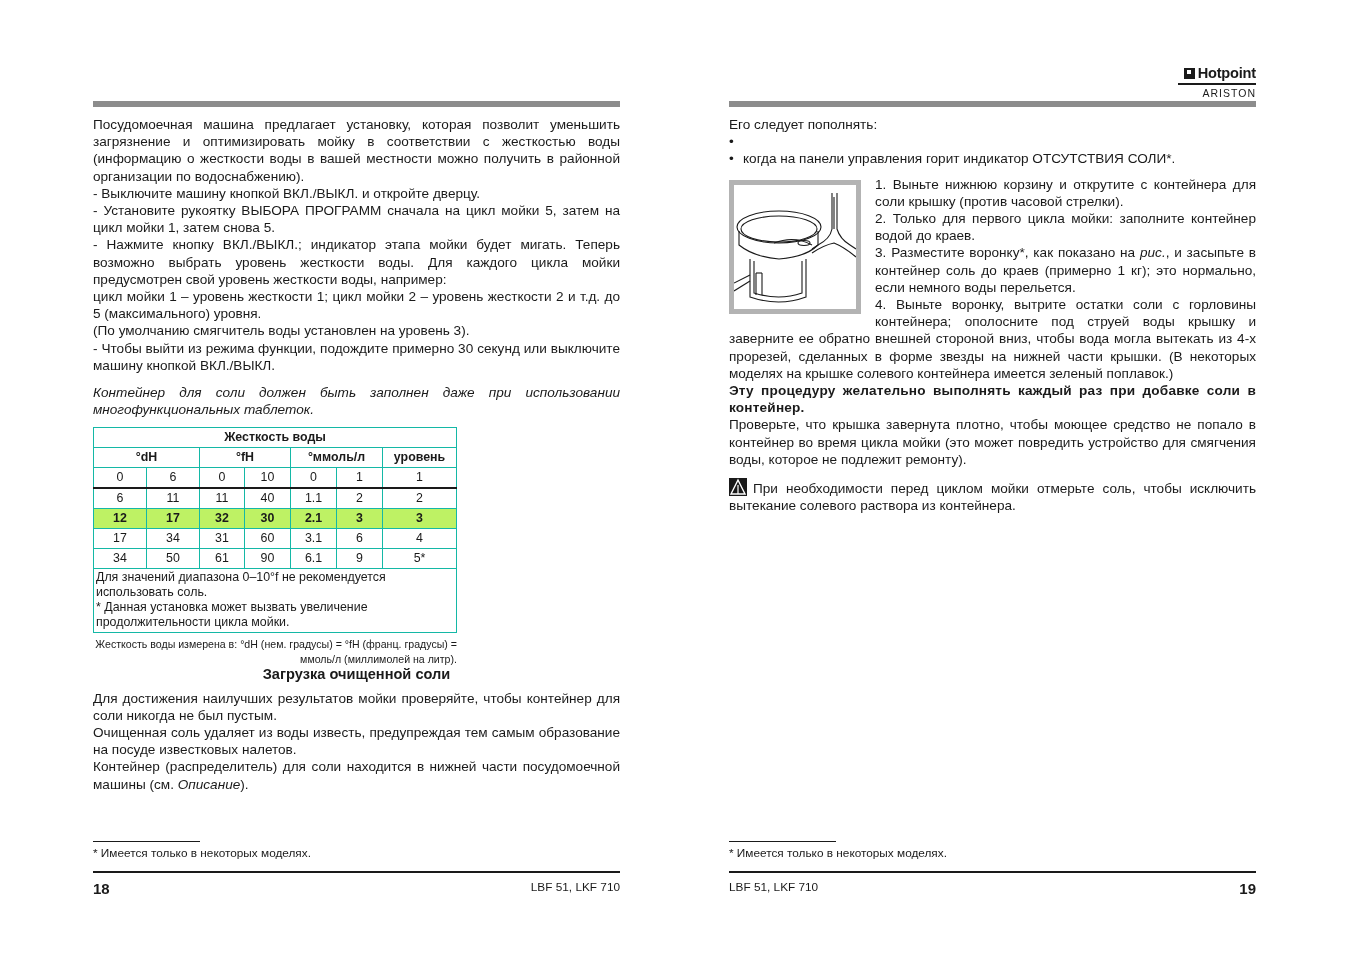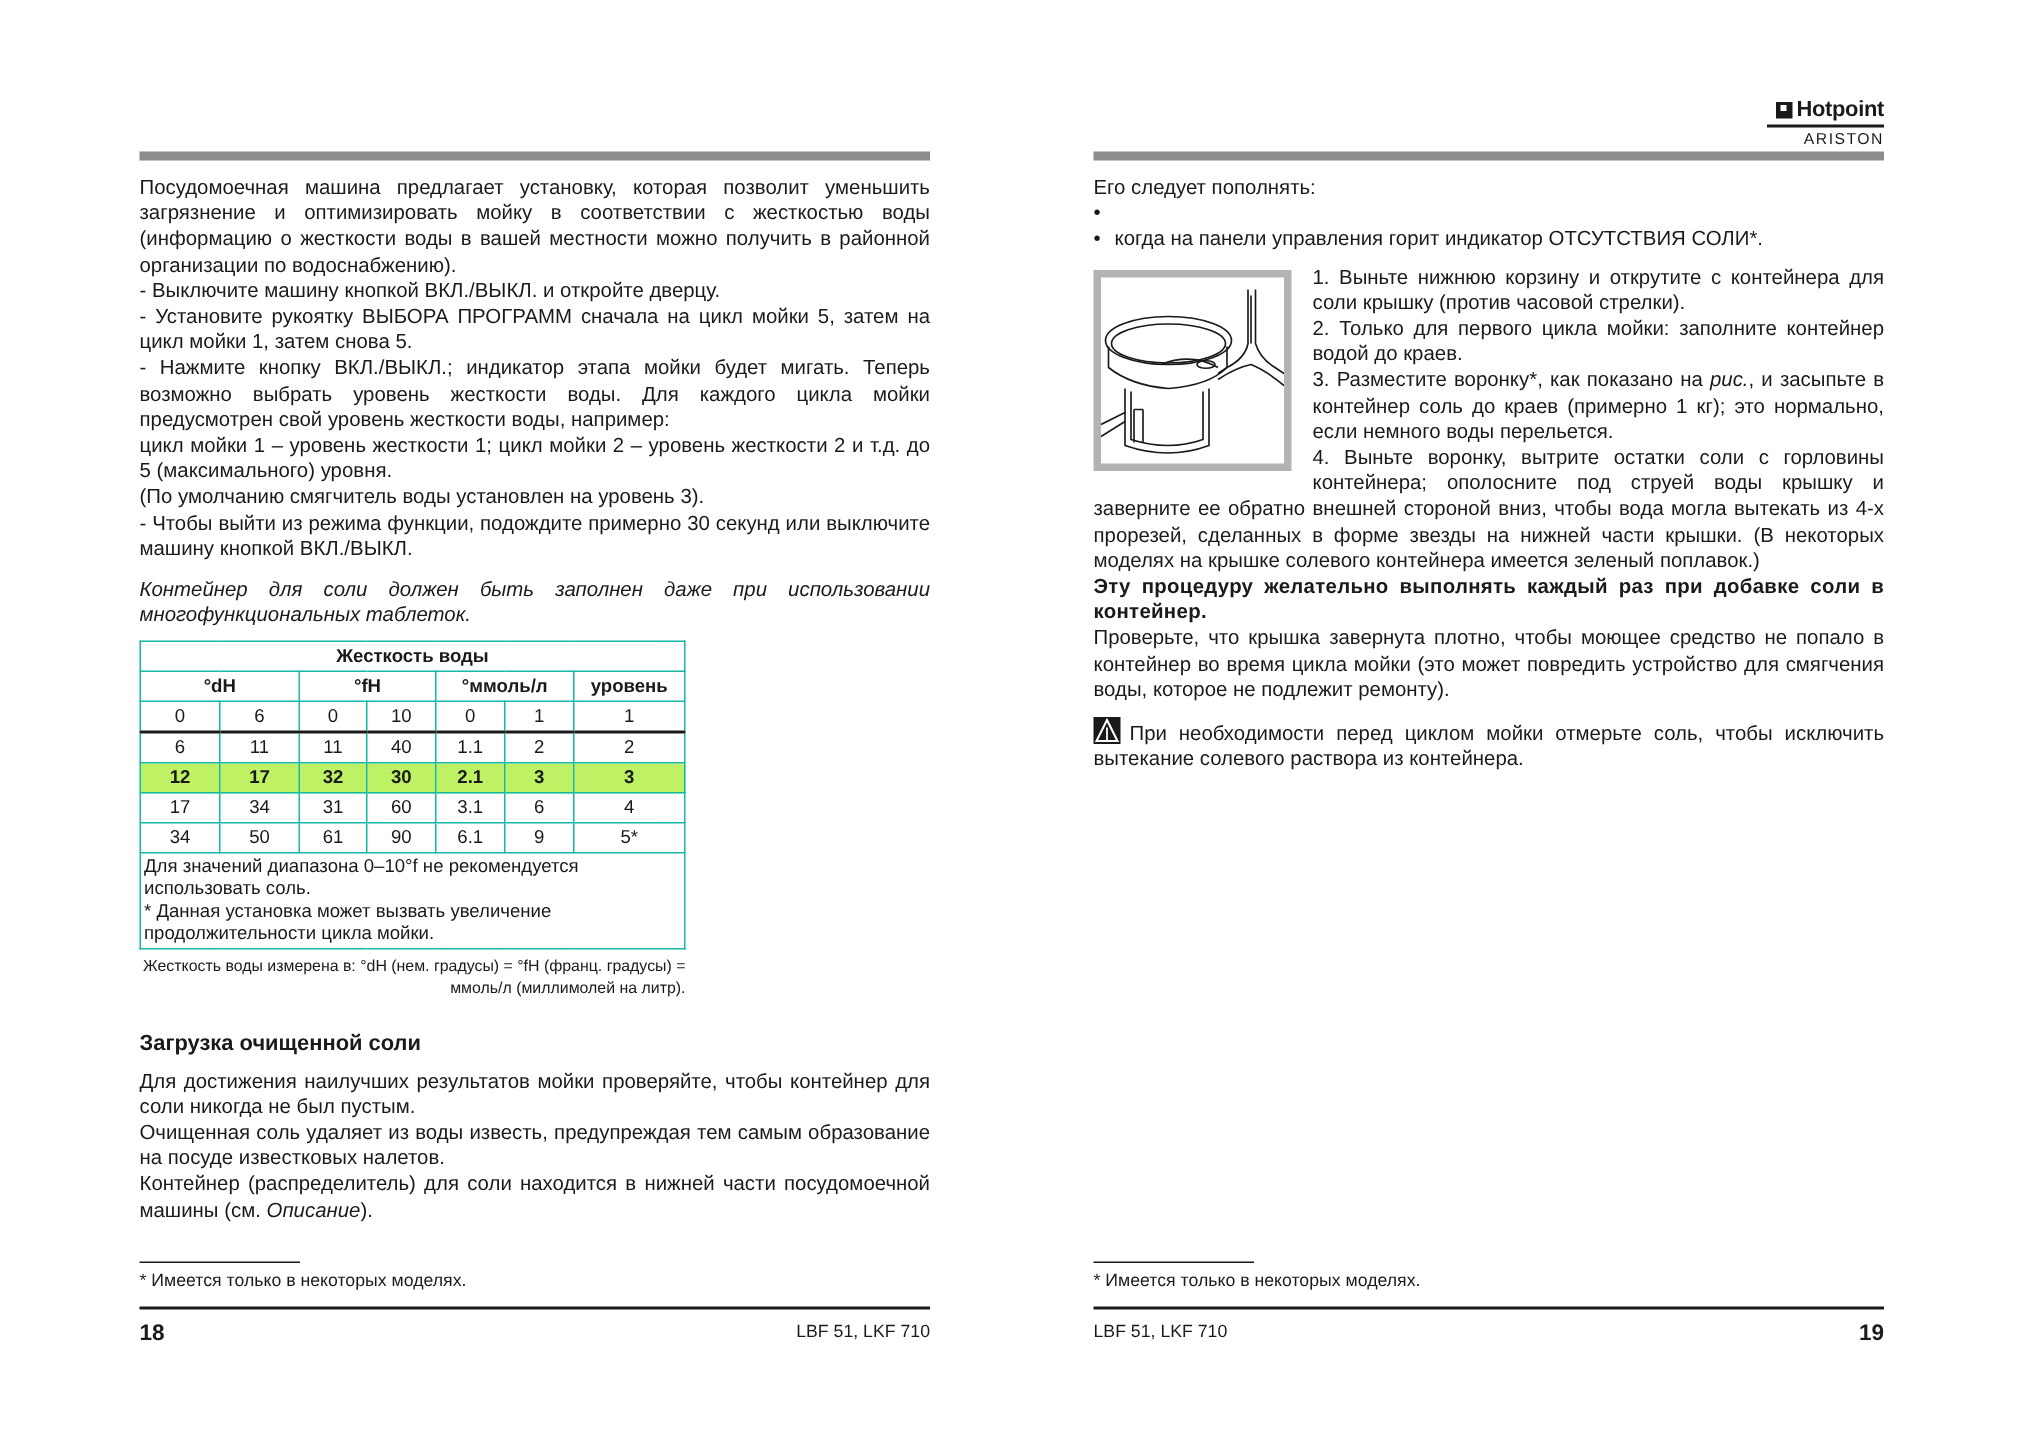--- a/index.html
+++ b/index.html
@@ -17,21 +17,21 @@
 
   
   .hard-table { border-collapse:collapse; width:364px; margin-top:9px; font-size:12.4px; }
   .hard-table td { border:1px solid #14b8a6; text-align:center; height:19px; padding:0; }
   .hard-table .title-cell { font-weight:bold; }
   .hard-table .head-cell { font-weight:bold; }
   .hard-table tr.thick-top td { border-top:2px solid #1a1a1a; }
   .hard-table tr.hl td { background:#bef264; font-weight:bold; }
   .hard-table .note-cell { text-align:left; padding:1px 2px 2px 2px; line-height:15px; font-size:12.4px; height:auto; }
   .caption { font-size:10.6px; line-height:14.5px; margin-top:4px; width:364px;text-align:right; }
-  .section-title { font-weight:bold; font-size:14.6px; margin-top:22px; margin-bottom:6px; }
+  .section-title { font-weight:bold; font-size:14.6px; margin-bottom:6px;text-align:center; }
 
   .footnote-rule { position:absolute; top:841px; left:0; width:107px; height:1px; background:#1a1a1a; }
   .footnote { position:absolute; top:846px; left:0; font-size:11.8px; }
   .bottombar { position:absolute; top:871px; left:0; width:527px; height:2px; background:#1a1a1a; }
   .page-num { position:absolute; top:880px; font-size:15px; font-weight:bold; }
   .model { position:absolute; top:880px; font-size:11.8px; }
 
   
   .logo { position:absolute; top:65px; right:0; width:78px; }
   .logo-top { display:flex; align-items:center; justify-content:flex-end; font-weight:bold; font-size:14.6px; letter-spacing:-0.2px; }

